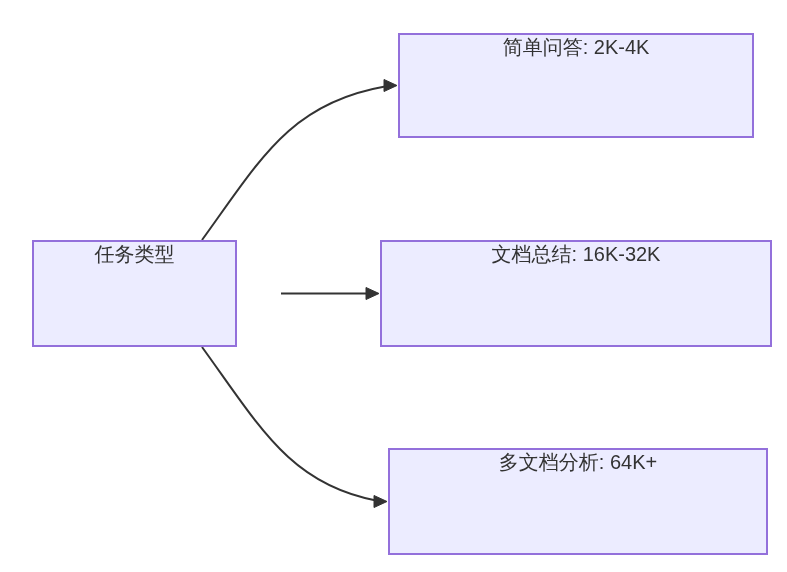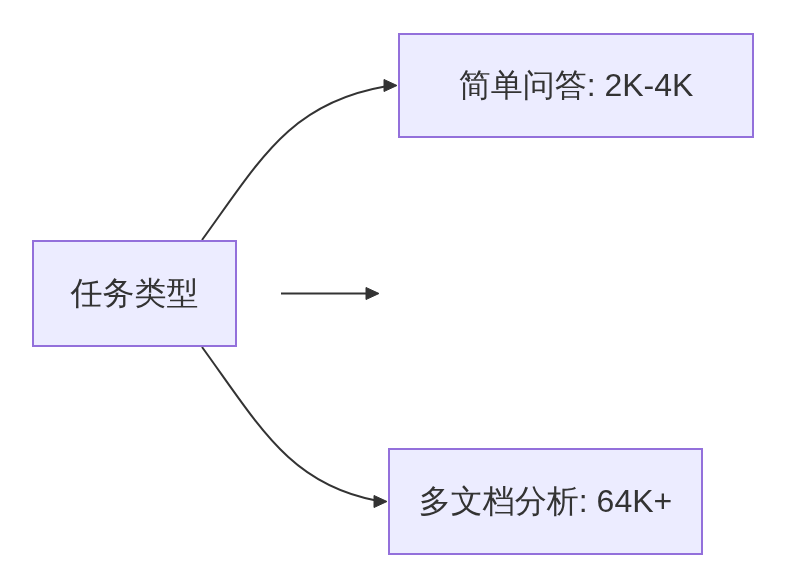--- a/index.html
+++ b/index.html
@@ -40,32 +40,32 @@
   }
   .edges polygon {
     fill: var(--edge);
     stroke: var(--edge);
   }
   .node {
     position: absolute;
     background: var(--node-fill);
     border: 2px solid var(--node-border);
     display: flex;
-    align-items: center;
+    align-items: flex-start;
     justify-content: center;
     color: var(--text);
-    font-size: 32px;
+    font-size: 20px;
     line-height: 1.2;
     white-space: nowrap;
     text-align: center;
   }
   .node-root   { left: 32px;  top: 240px; width: 205px; height: 107px; }
   .node-top    { left: 398px; top: 33px;  width: 356px; height: 105px; }
   .node-middle { left: 380px; top: 240px; width: 392px; height: 107px; }
-  .node-bottom { left: 388px; top: 448px; width: 315px; height: 107px; }
+  .node-bottom { left: 388px; top: 448px; width: 380px; height: 107px; }
 </style>
 </head>
 <body>
 
 <div class="canvas">
 
   <svg class="edges" viewBox="0 0 787 572" xmlns="http://www.w3.org/2000/svg">
     <path d="M 202 240 C 260 160, 290 103, 385 86.5"></path>
     <polygon points="397,85.5 384,79.5 384,91.5"></polygon>
     <path d="M 281 293.5 L 367 293.5"></path>
@@ -75,18 +75,21 @@
   </svg>
 
   <div class="node node-root">
     <span>任务类型</span>
   </div>
 
   <div class="node node-top">
     <span>简单问答: 2K-4K</span>
   </div>
 
+  <div class="node node-middle">
+    <span>文档总结: 16K-32K</span>
+  </div>
 
   <div class="node node-bottom">
     <span>多文档分析: 64K+</span>
   </div>
 
 </div>
 
 </body></html>

